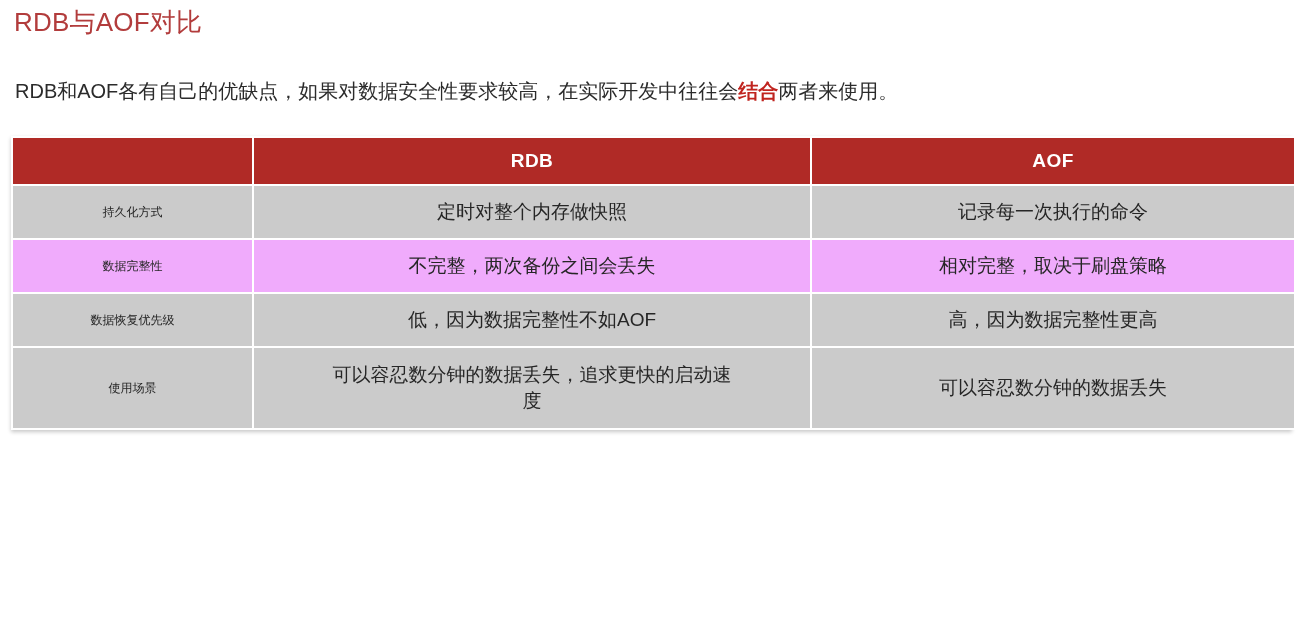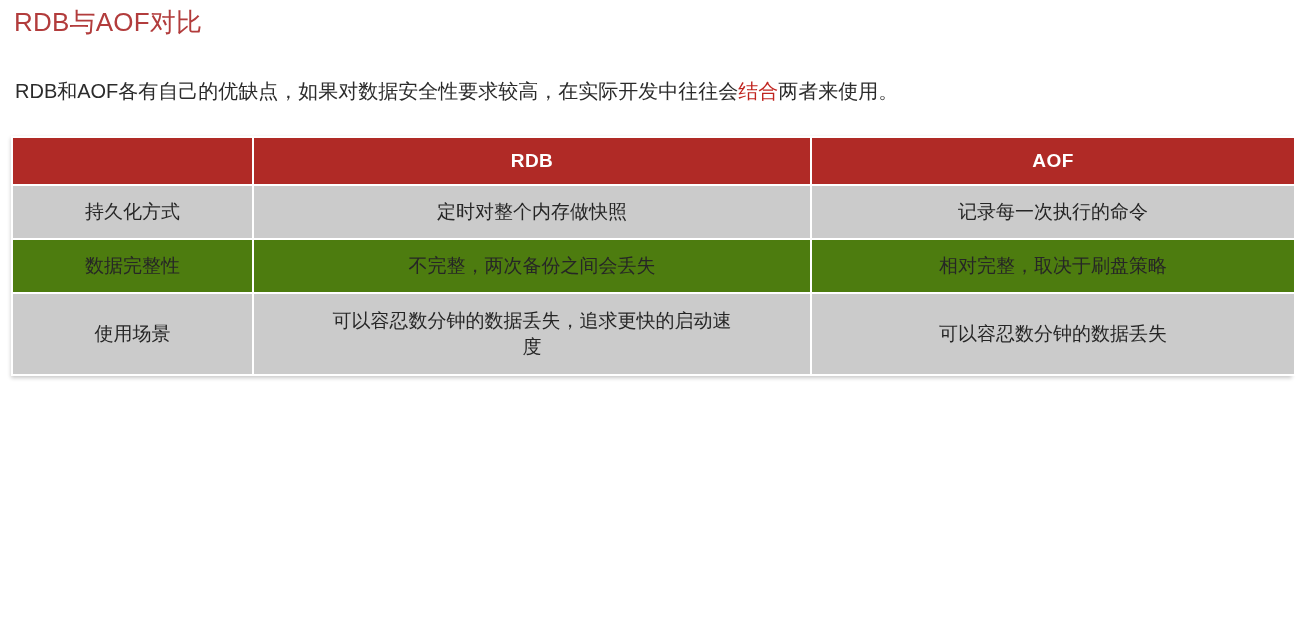--- a/index.html
+++ b/index.html
@@ -44,21 +44,21 @@
     left: 15px;
     top: 76px;
     font-size: 20px;
     line-height: 30px;
     color: #2b2b2b;
     white-space: nowrap;
     letter-spacing: 0px;
   }
   .intro .hl {
     color: #c0241f;
-    font-weight: normal;
+    font-weight: bold;
     margin-top: 28px;
   }
 
   
   .table-wrap {
     position: absolute;
     left: 11px;
     top: 136px;
     width: 1281px;
     box-shadow: 0 2px 4px rgba(0,0,0,0.22);
@@ -95,26 +95,26 @@
     font-size: 19px;
     height: 46px;
     letter-spacing: 0.4px;
   }
   table.cmp thead th.corner {
     background: #b02a26;
   }
 
   
   table.cmp tbody tr.shade-dark  td { background: #cbcbcb; }
-  table.cmp tbody tr.shade-light td { background: #4d7c0f; }
+  table.cmp tbody tr.shade-light td { background: #f0abfc; }
 
   table.cmp tbody td { height: 52px; }
   table.cmp tbody tr.tall td { height: 80px; }
 
-  table.cmp tbody td.label { font-size: 19px; }
+  table.cmp tbody td.label { font-size: 12px; }
 
   .cell-lines span { display: block; }
 </style>
 </head>
 <body>
 
 <div class="page">
 
   <div class="page-title">RDB与AOF对比</div>
 
@@ -161,20 +161,33 @@
           </td>
           <td>
             <div class="cell-lines">
               <span>相对完整，取决于刷盘策略</span>
             </div>
           </td>
         </tr>
 
 
 
+        <tr class="shade-dark">
+          <td class="label">数据恢复优先级</td>
+          <td>
+            <div class="cell-lines">
+              <span>低，因为数据完整性不如AOF</span>
+            </div>
+          </td>
+          <td>
+            <div class="cell-lines">
+              <span>高，因为数据完整性更高</span>
+            </div>
+          </td>
+        </tr>
 
 
         <tr class="shade-dark tall">
           <td class="label">使用场景</td>
           <td>
             <div class="cell-lines">
               <span>可以容忍数分钟的数据丢失，追求更快的启动速</span>
               <span>度</span>
             </div>
           </td>

